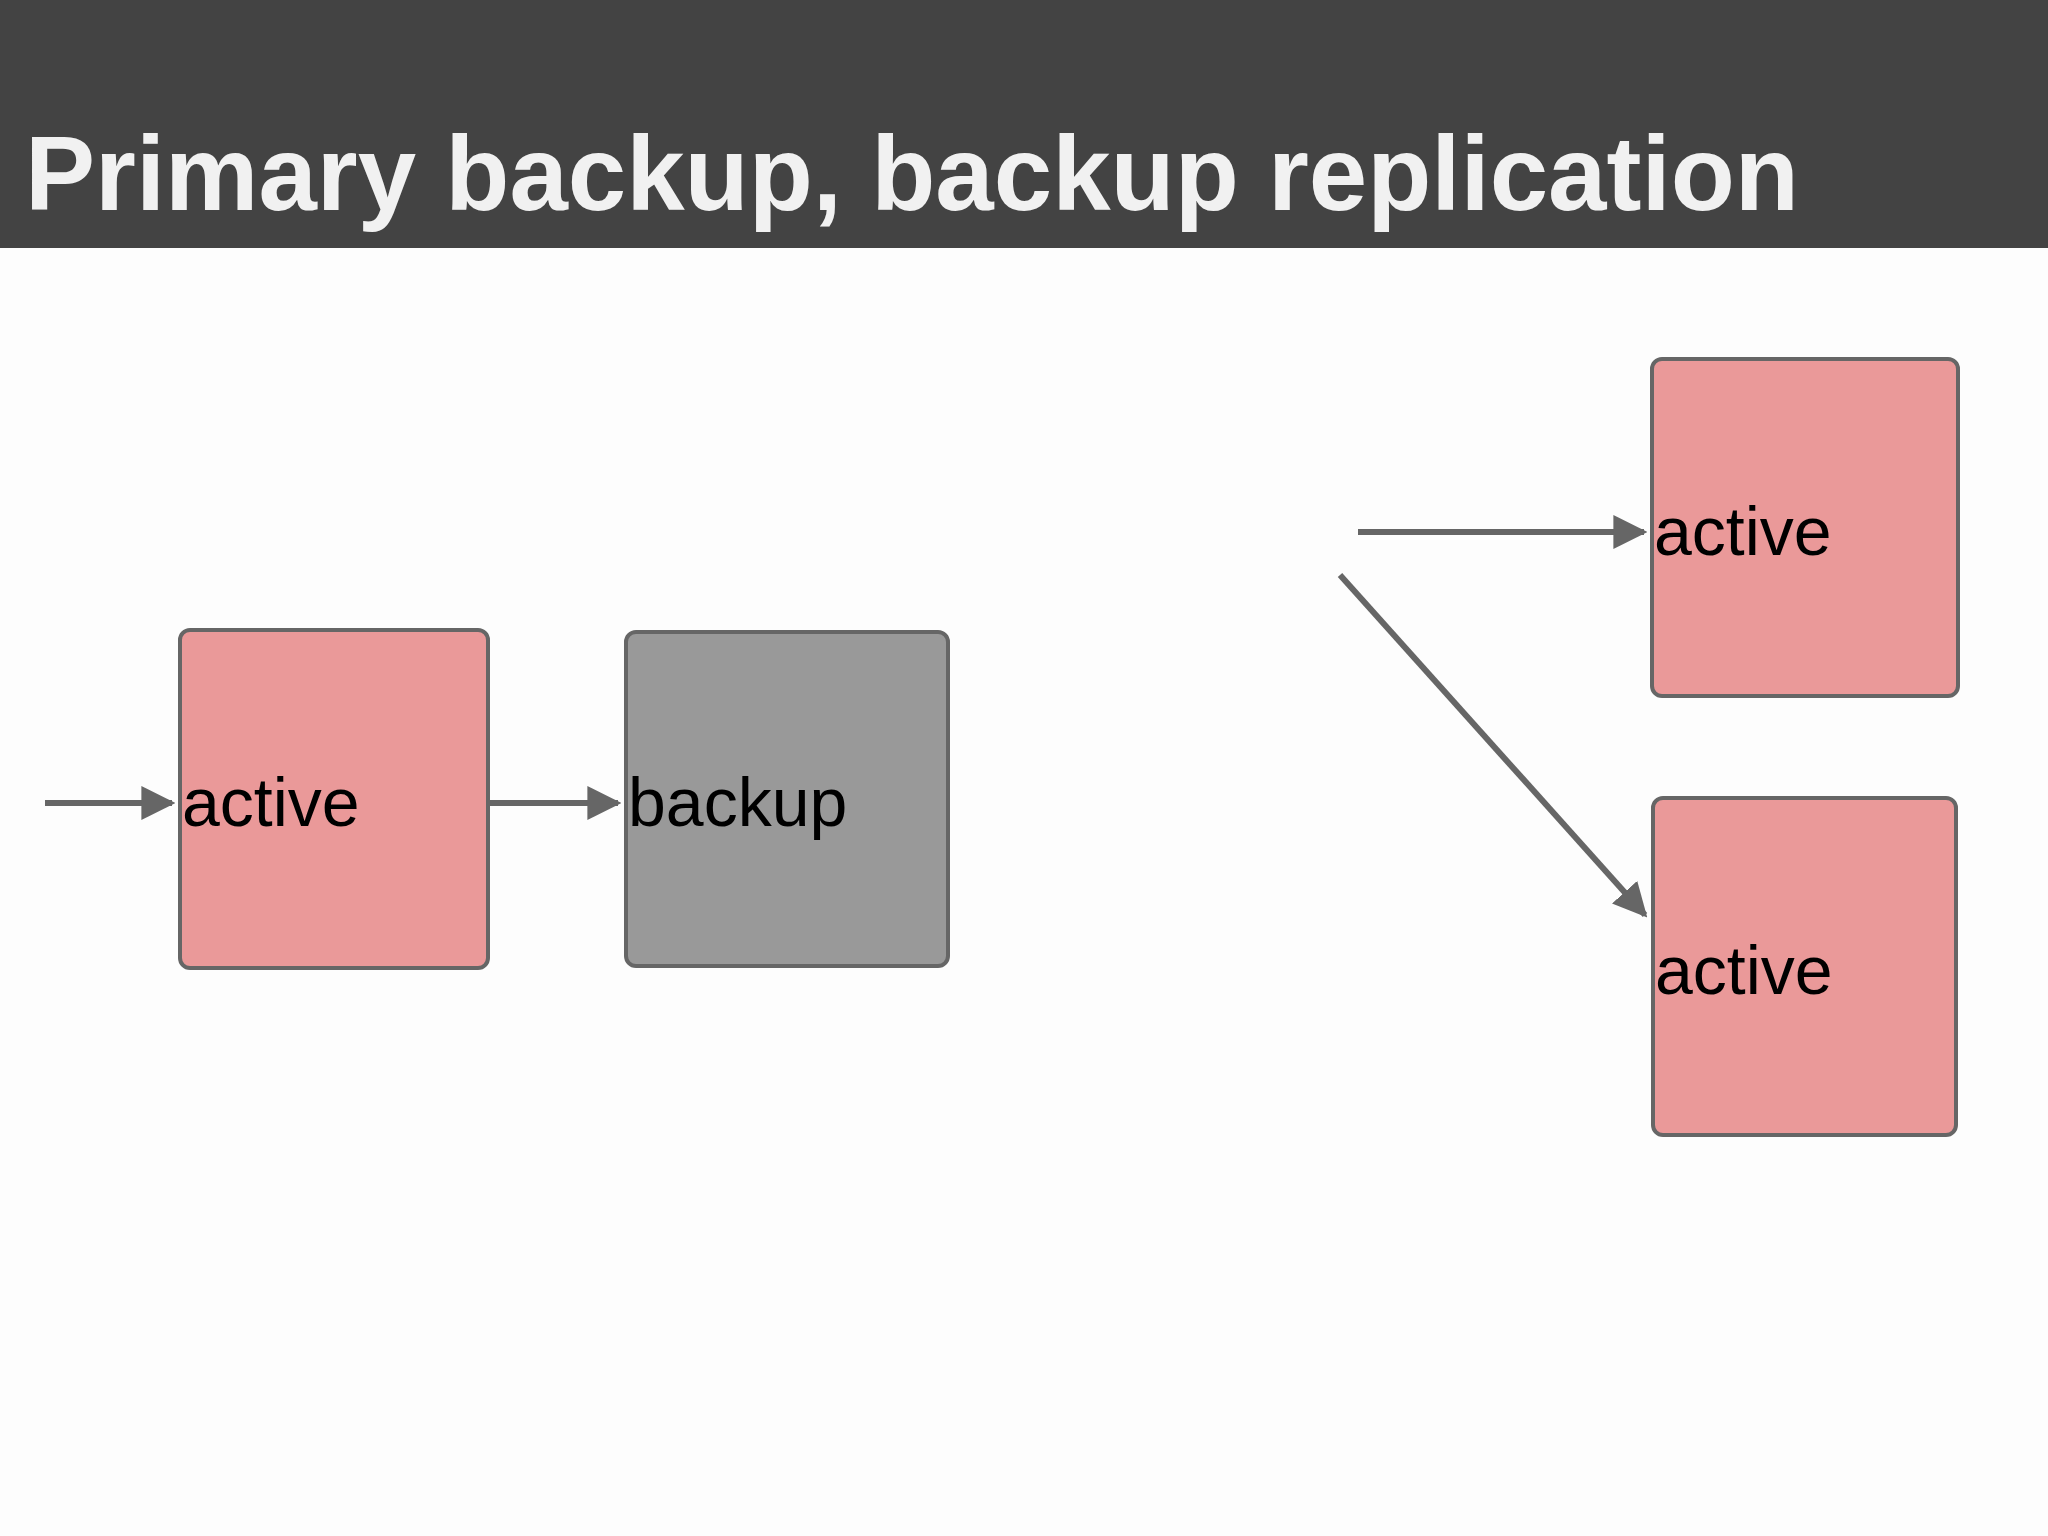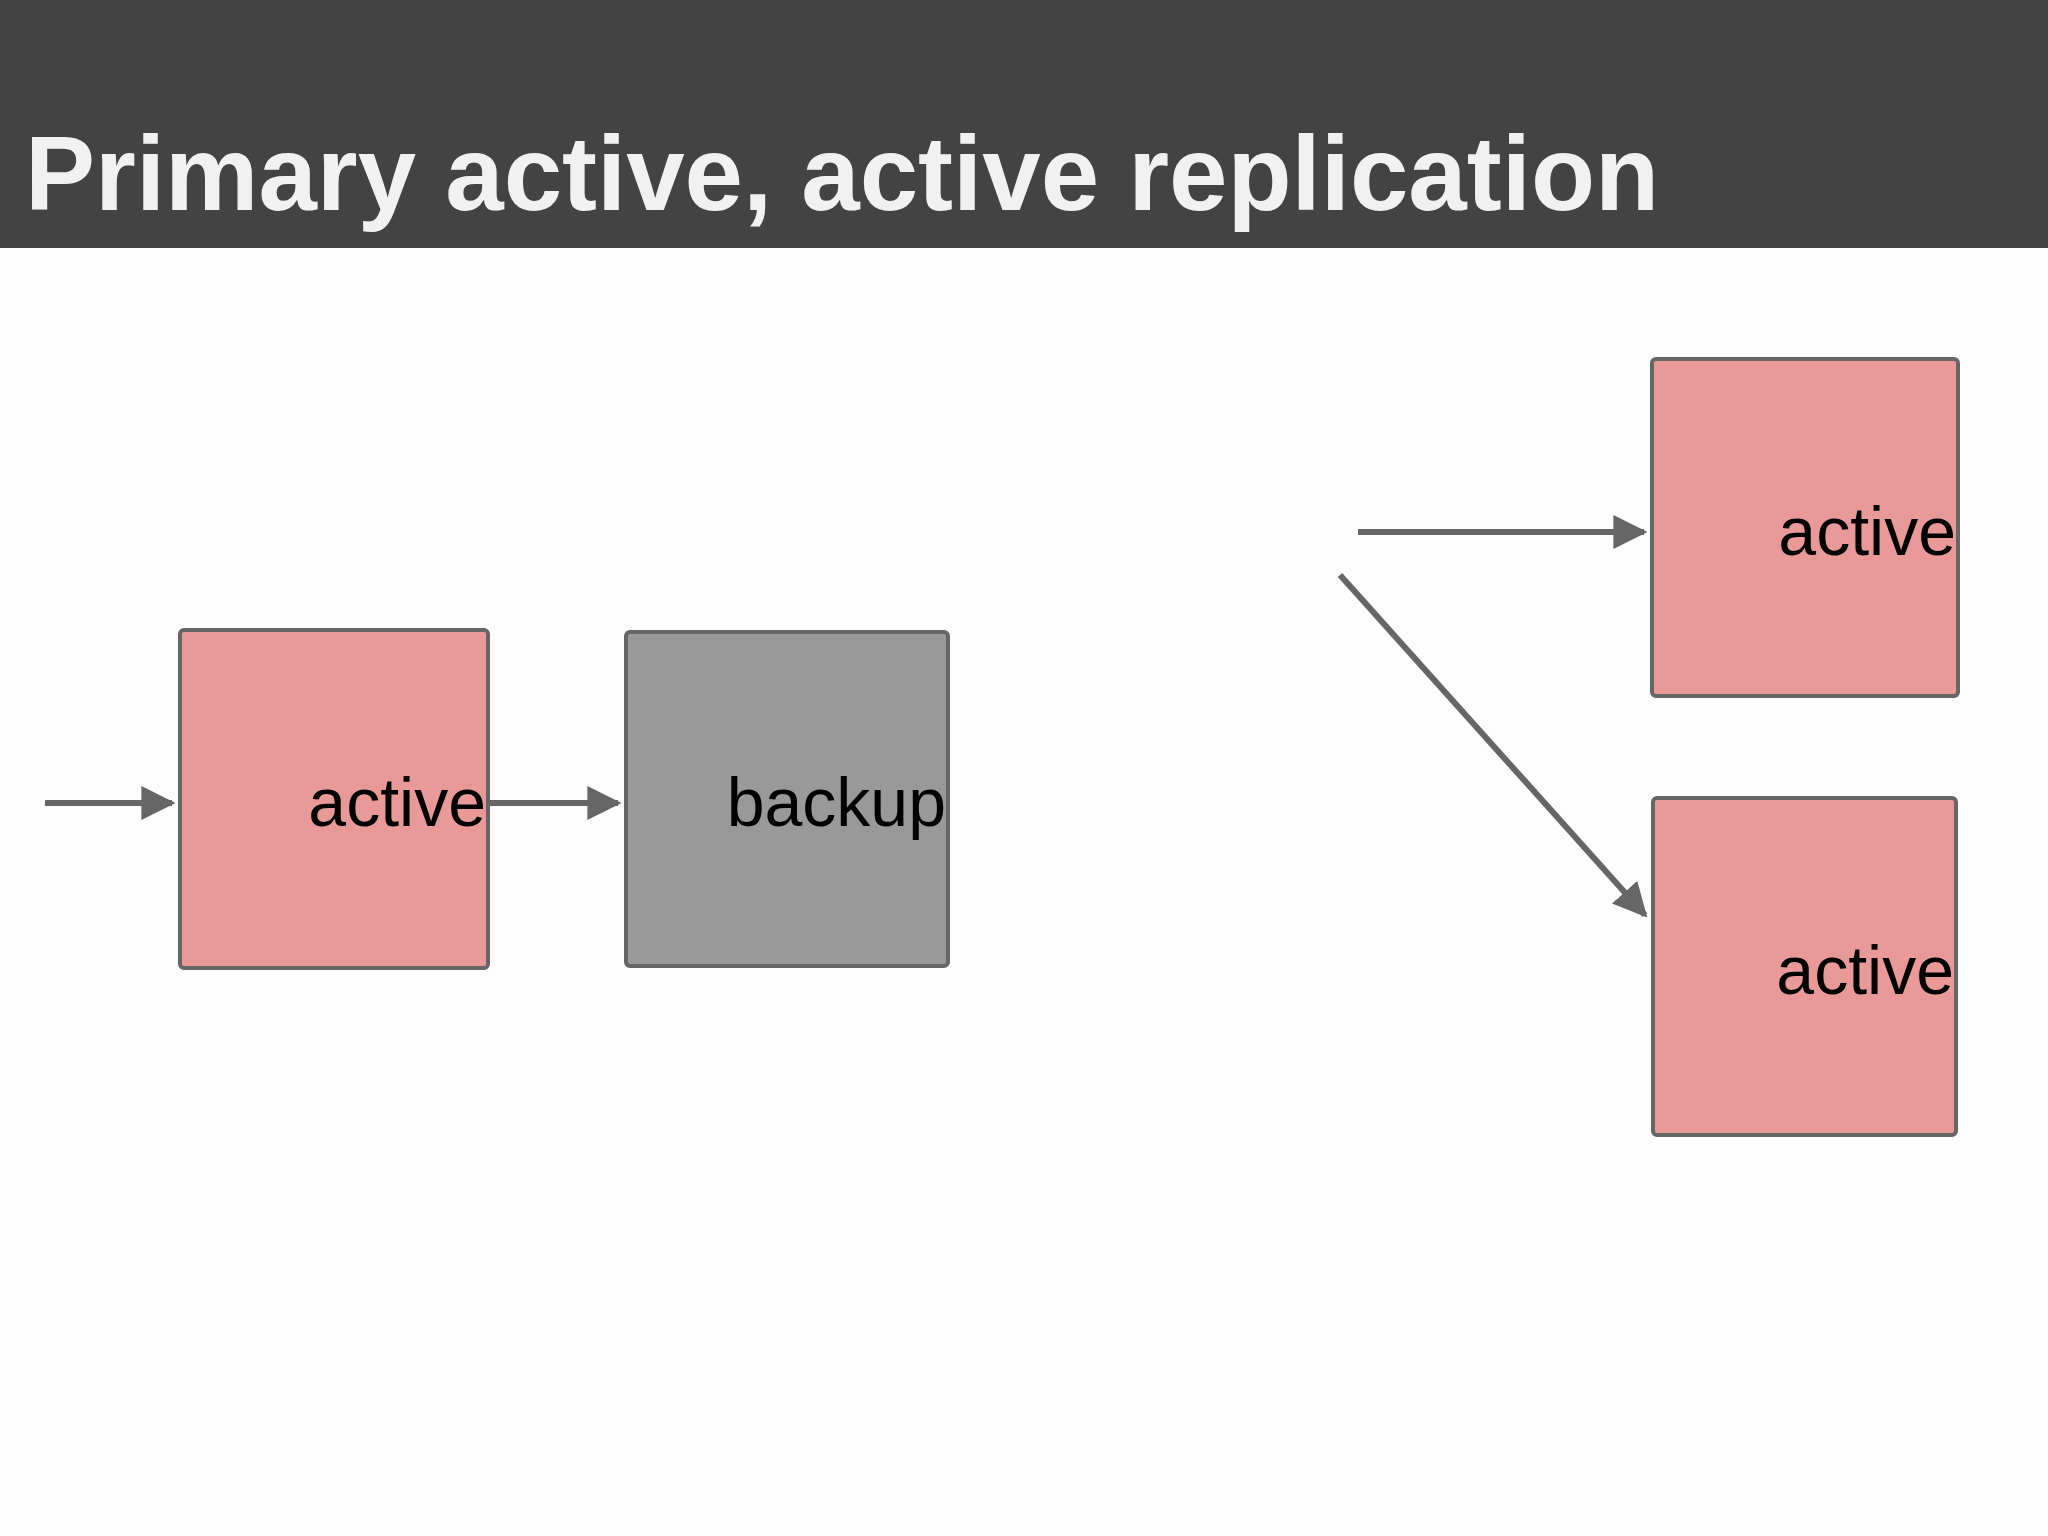--- a/index.html
+++ b/index.html
@@ -34,24 +34,24 @@
     letter-spacing: 0px;
     color: var(--title-text, #f1f1f1);
     white-space: nowrap;
   }
 
   
   .node {
     position: absolute;
     box-sizing: border-box;
     border: 4px solid var(--node-border, #666666);
-    border-radius: 6px;
+    border-radius: 12px;
     display: flex;
     align-items: center;
-    justify-content: flex-end;
+    justify-content: flex-start;
   }
   .node .label {
     font-size: 68px;
     line-height: 1;
     color: var(--node-label, #000000);
     transform: translateY(3px);
   }
   .node.active  { background: var(--active-fill, #ea9999); }
   .node.standby { background: var(--standby-fill, #999999); }
 
@@ -75,21 +75,21 @@
   }
   .arrowhead-path {
     fill: var(--arrow, #666666);
     stroke: none;
   }
 </style>
 </head>
 <body>
 
 <div class="slide-header">
-  <h1 class="slide-title">Primary active, active replication</h1>
+  <h1 class="slide-title">Primary backup, backup replication</h1>
 </div>
 
 <div>
 
   <svg class="edges" viewBox="0 0 2048 1536" xmlns="http://www.w3.org/2000/svg">
     <defs>
       <marker id="arrowhead" viewBox="0 0 10 10" refX="9" refY="5" markerUnits="userSpaceOnUse" markerWidth="34" markerHeight="34" orient="auto">
         <path class="arrowhead-path" d="M 0 0 L 10 5 L 0 10 Z"></path>
       </marker>
     </defs>

